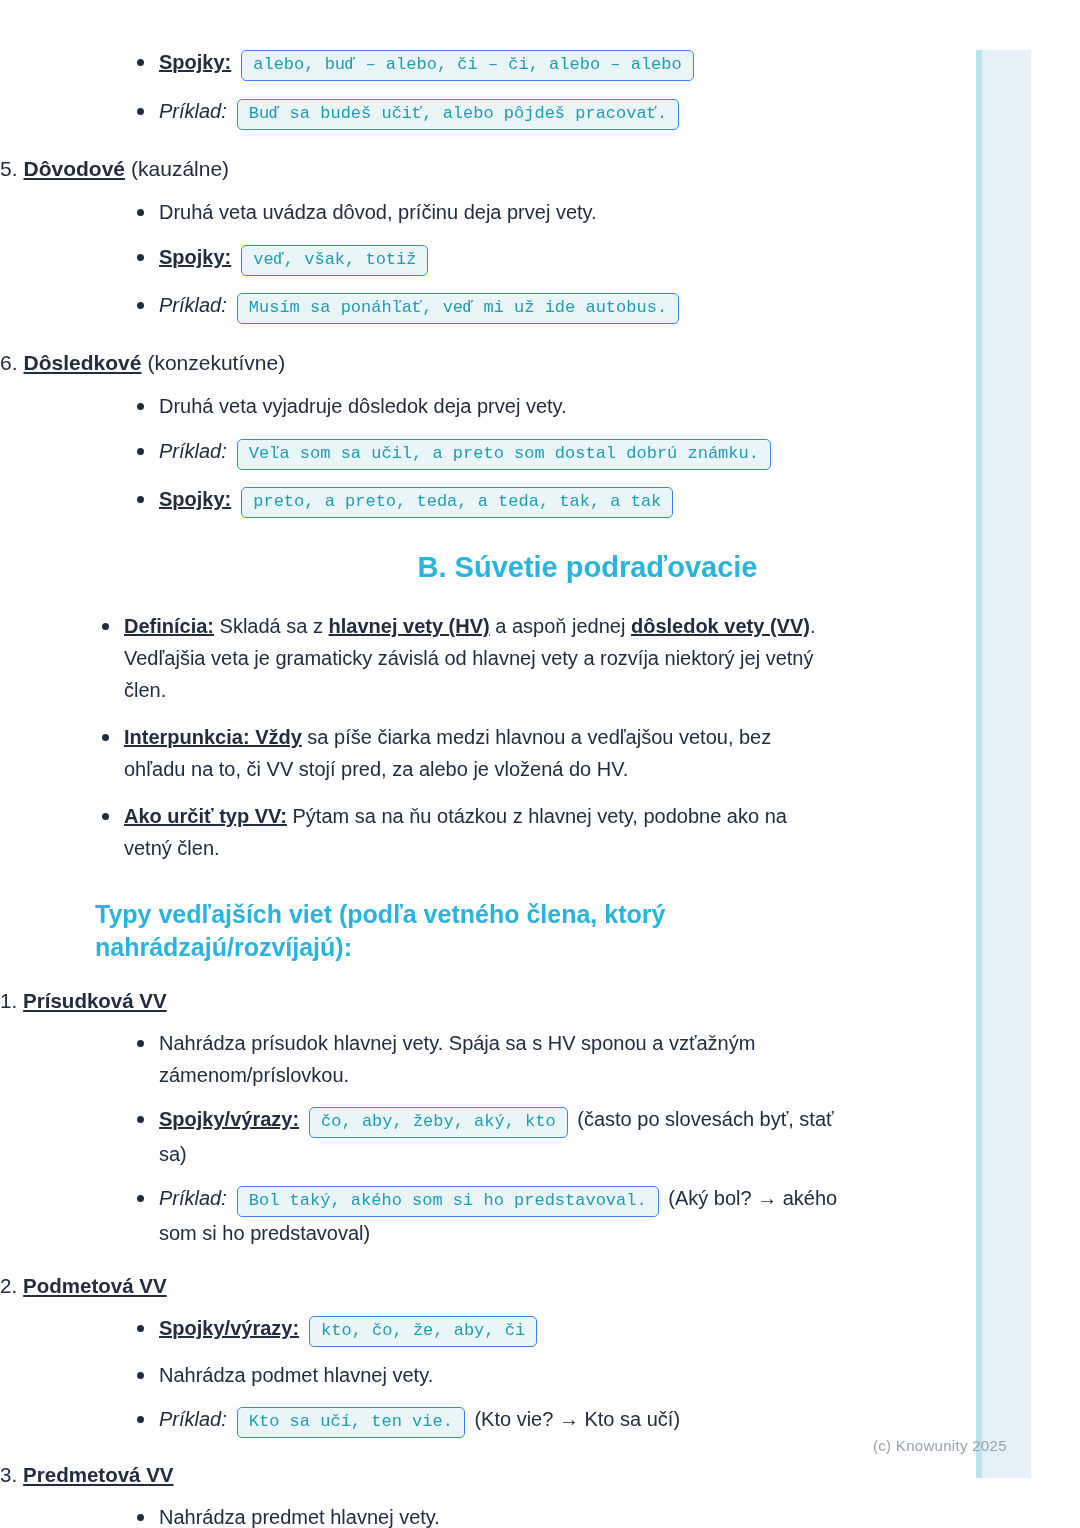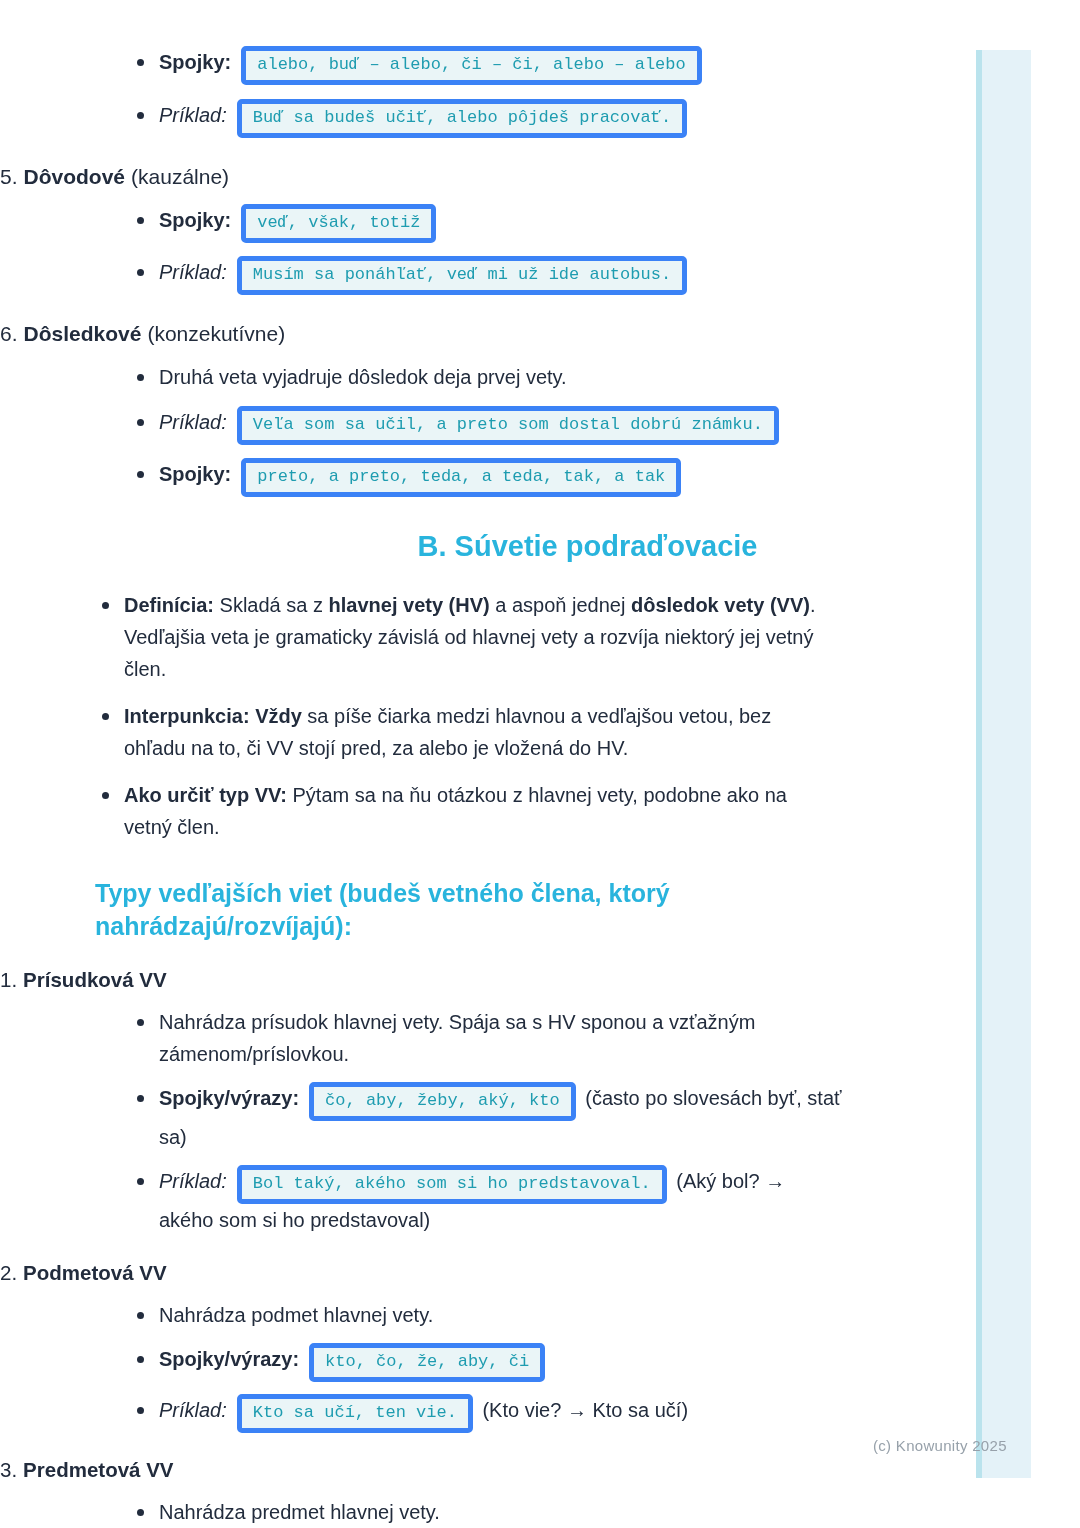--- a/index.html
+++ b/index.html
@@ -33,34 +33,34 @@
   }
   .li::before {
     content:"";
     position:absolute;
     left:2px; top:13px;
     width:7px; height:7px;
     border-radius:50%;
     background:#222c3d;
   }
 
-  .bold   { font-weight:bold; }
+  .bold   { font-weight:bold;text-decoration:underline; }
   .italic { font-style:italic;text-align:right; }
 
   
   .codebox {
     display:inline-block;
     margin-left:10px;
     padding:2px 11px 3px 11px;
     font-family:"Liberation Mono", monospace;
     font-size:17px;
     line-height:24px;
     color:#1e9cb0;
     background:#eaf5f7;
-    border:5px solid #3b82f6;
+    border:1px solid #3b82f6;
     border-radius:5px;
     white-space:nowrap;
     vertical-align:baseline;
   }
   .suffix { margin-left:4px; }
 
   
   .intro { margin-left:135px; width:740px; }
   .intro .li { margin-bottom:14px; }
 
@@ -128,20 +128,23 @@
       <span class="italic">Príklad:</span><span class="codebox">Buď sa budeš učiť, alebo pôjdeš pracovať.</span>
     </div>
   </div>
 
   <div class="numsec">
     <div class="num-line">
       <span class="num">5.</span><span class="bold">Dôvodové</span><span class="kind">(kauzálne)</span>
     </div>
     <div class="sub">
       <div class="li">
+        <span>Druhá veta uvádza dôvod, príčinu deja prvej vety.</span>
+      </div>
+      <div class="li">
         <span class="bold">Spojky:</span><span class="codebox">veď, však, totiž</span>
       </div>
       <div class="li">
         <span class="italic">Príklad:</span><span class="codebox">Musím sa ponáhľať, veď mi už ide autobus.</span>
       </div>
     </div>
   </div>
 
   <div class="numsec">
     <div class="num-line">
@@ -167,21 +170,21 @@
       <span class="bold">Definícia:</span><span> Skladá sa z </span><span class="bold">hlavnej vety (HV)</span><span> a aspoň jednej </span><span class="bold">dôsledok vety (VV)</span><span>. Vedľajšia veta je gramaticky závislá od hlavnej vety a rozvíja niektorý jej vetný člen.</span>
     </div>
     <div class="li">
       <span class="bold">Interpunkcia: Vždy</span><span> sa píše čiarka medzi hlavnou a vedľajšou vetou, bez ohľadu na to, či VV stojí pred, za alebo je vložená do HV.</span>
     </div>
     <div class="li">
       <span class="bold">Ako určiť typ VV:</span><span> Pýtam sa na ňu otázkou z hlavnej vety, podobne ako na vetný člen.</span>
     </div>
   </div>
 
-  <div class="typy-heading">Typy vedľajších viet (budeš vetného člena, ktorý nahrádzajú/rozvíjajú):</div>
+  <div class="typy-heading">Typy vedľajších viet (podľa vetného člena, ktorý nahrádzajú/rozvíjajú):</div>
 
   <div class="typesec">
     <div class="num-line">
       <span class="num">1.</span><span class="bold">Prísudková VV</span>
     </div>
     <div class="sub2">
       <div class="li">
         <span>Nahrádza prísudok hlavnej vety. Spája sa s HV sponou a vzťažným zámenom/príslovkou.</span>
       </div>
       <div class="li">
@@ -192,26 +195,26 @@
       </div>
     </div>
   </div>
 
   <div class="typesec">
     <div class="num-line">
       <span class="num">2.</span><span class="bold">Podmetová VV</span>
     </div>
     <div class="sub2">
       <div class="li">
+        <span class="bold">Spojky/výrazy:</span><span class="codebox">kto, čo, že, aby, či</span>
+      </div>
+      <div class="li">
         <span>Nahrádza podmet hlavnej vety.</span>
       </div>
       <div class="li">
-        <span class="bold">Spojky/výrazy:</span><span class="codebox">kto, čo, že, aby, či</span>
-      </div>
-      <div class="li">
         <span class="italic">Príklad:</span><span class="codebox">Kto sa učí, ten vie.</span><span class="suffix"> (Kto vie? → Kto sa učí)</span>
       </div>
     </div>
   </div>
 
   <div class="typesec">
     <div class="num-line">
       <span class="num">3.</span><span class="bold">Predmetová VV</span>
     </div>
     <div class="sub2">

